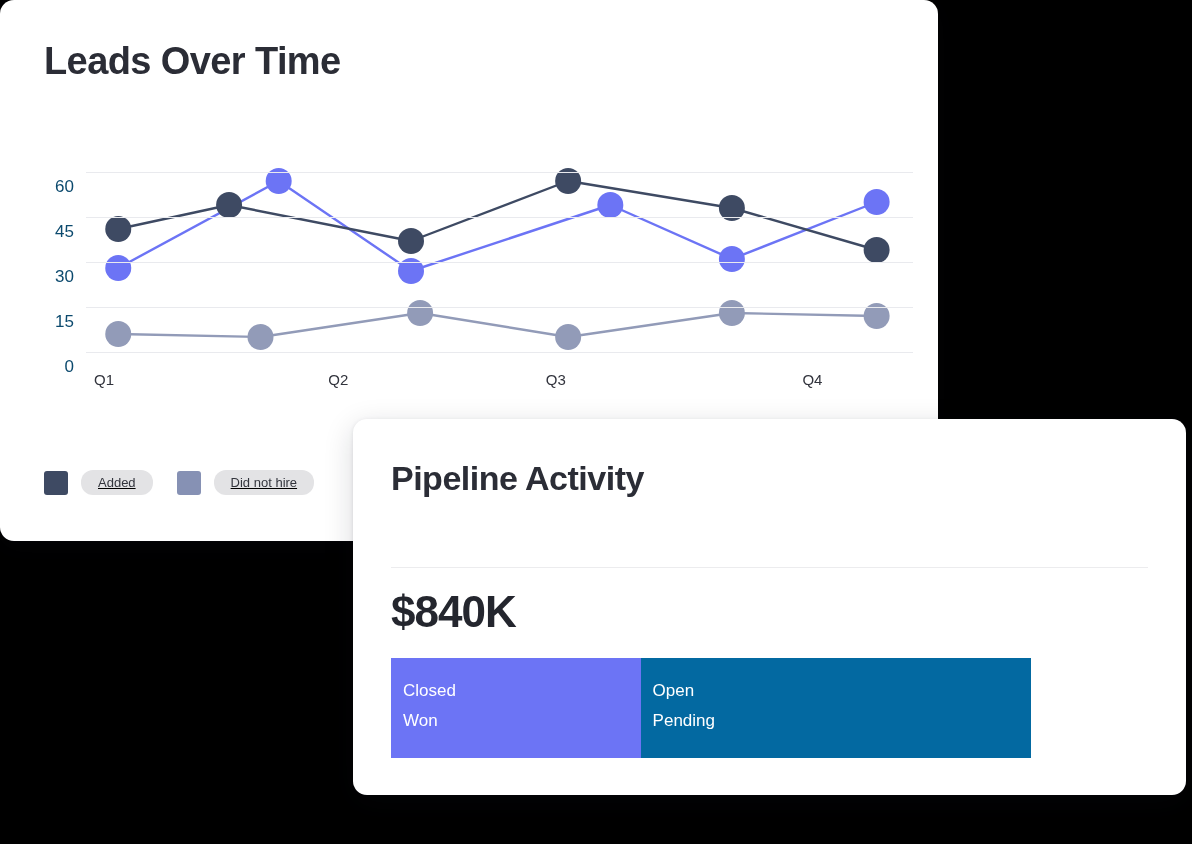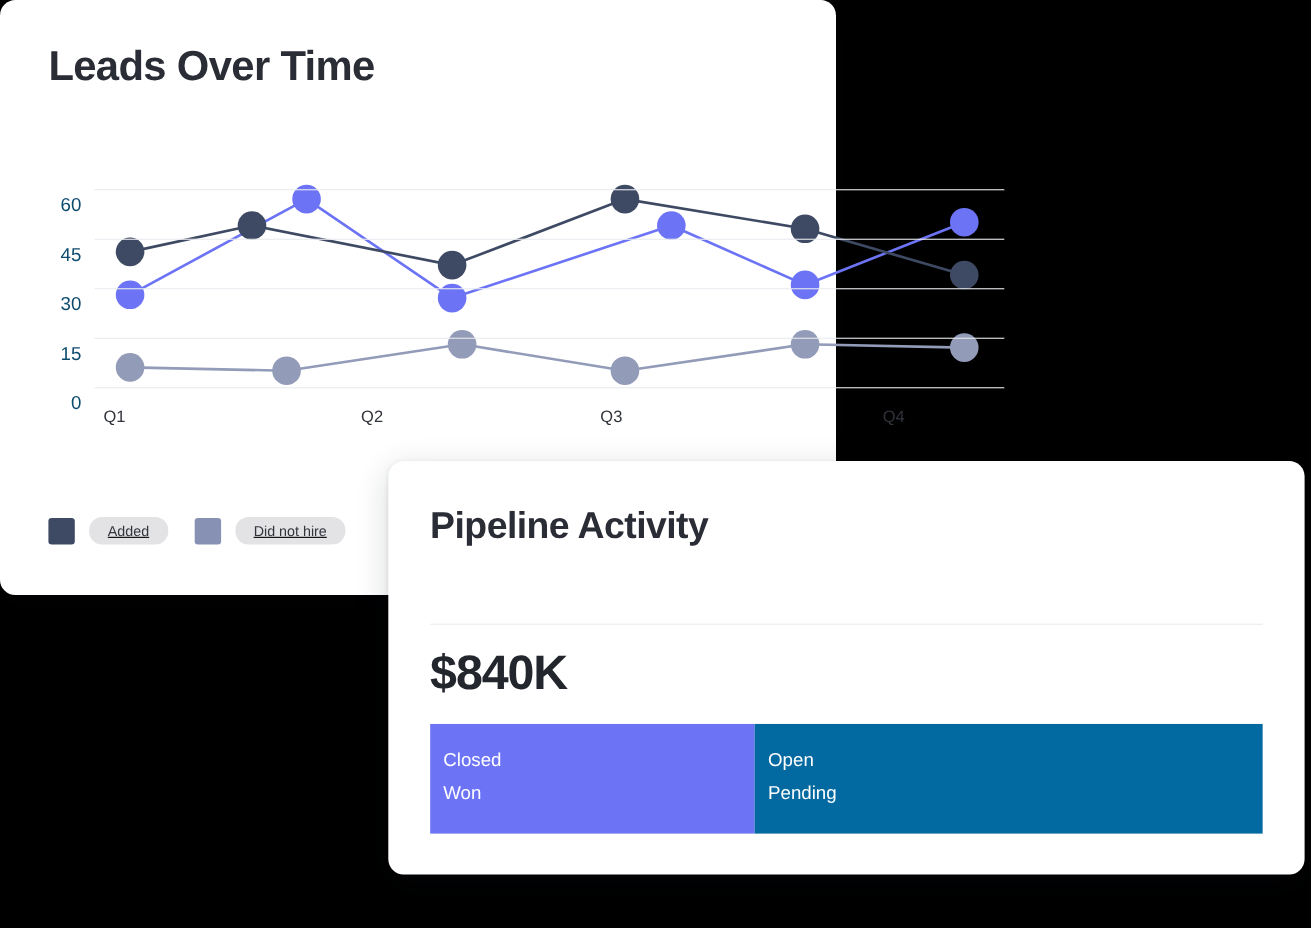--- a/index.html
+++ b/index.html
@@ -17,21 +17,21 @@
     width: 1192px;
     height: 844px;
     background: #000000;
   }
 
   
   #leads-card {
     position: absolute;
     left: 0px;
     top: 0px;
-    width: 760px;
+    width: 938px;
     height: 541px;
     background: #ffffff;
     border-radius: 14px;
     box-shadow: 0 6px 26px rgba(20, 22, 40, 0.14),
                 0 1px 3px rgba(20, 22, 40, 0.10);
   }
 
   #leads-title {
     position: absolute;
     left: 44px;
@@ -174,21 +174,21 @@
     font-weight: bold;
     letter-spacing: -1px;
     color: #24262e;
     white-space: nowrap;
   }
 
   #pipeline-bar {
     position: absolute;
     left: 38px;
     top: 239px;
-    width: 757px;
+    width: 640px;
     height: 100px;
     display: flex;
     overflow: hidden;
   }
   .bar-seg {
     position: relative;
     height: 100%;
     padding: 18px 0 0 12px;
   }
   .bar-seg-label {

